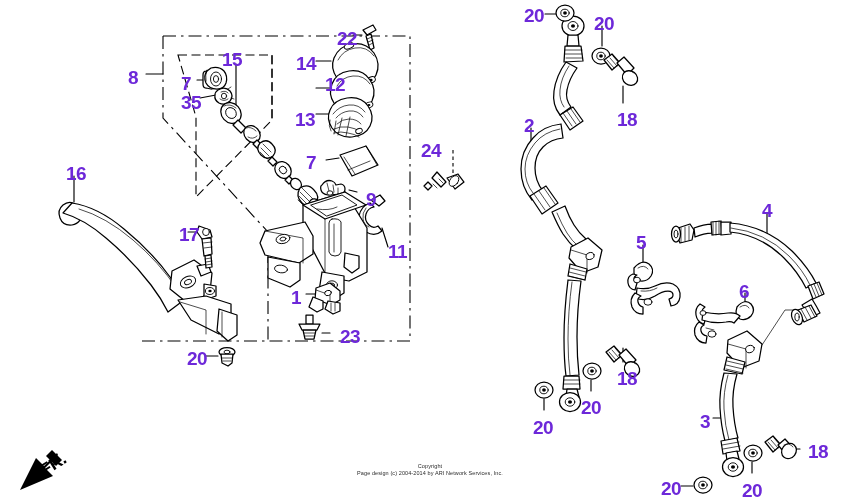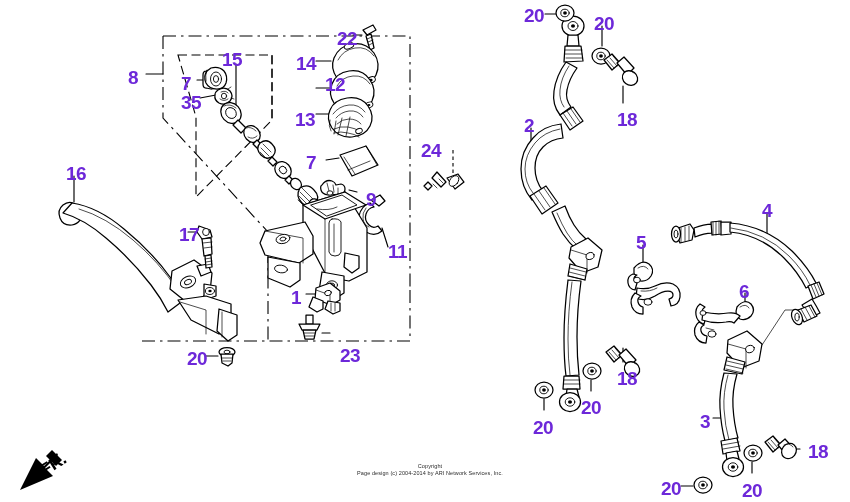--- a/index.html
+++ b/index.html
@@ -505,21 +505,21 @@
   <div class="lbl big" style="left:808px;top:442px;">18</div>
   <div class="lbl big" style="left:187px;top:349px;">20</div>
   <div class="lbl big" style="left:524px;top:6px;">20</div>
   <div class="lbl big" style="left:594px;top:14px;">20</div>
   <div class="lbl big" style="left:533px;top:418px;">20</div>
   <div class="lbl big" style="left:581px;top:398px;">20</div>
   <div class="lbl big" style="left:661px;top:479px;">20</div>
   <div class="lbl big" style="left:742px;top:481px;">20</div>
   <div class="lbl big" style="left:181px;top:93px;">35</div>
   <div class="lbl big" style="left:337px;top:29px;text-align:center;">22</div>
-  <div class="lbl big" style="left:340px;top:346px;">23</div>
+  <div class="lbl big" style="left:340px;top:327px;">23</div>
   <div class="lbl big" style="left:421px;top:141px;">24</div>
 
   <div class="frtxt" style="left:42px;top:462px;">FR.</div>
 
   <div class="copy" style="left:310px;top:463px;width:240px;">
     <span class="c1">Copyright</span>
     <span class="c2">Page design (c) 2004-2014 by ARI Network Services, Inc.</span>
   </div>
 
 </div>

